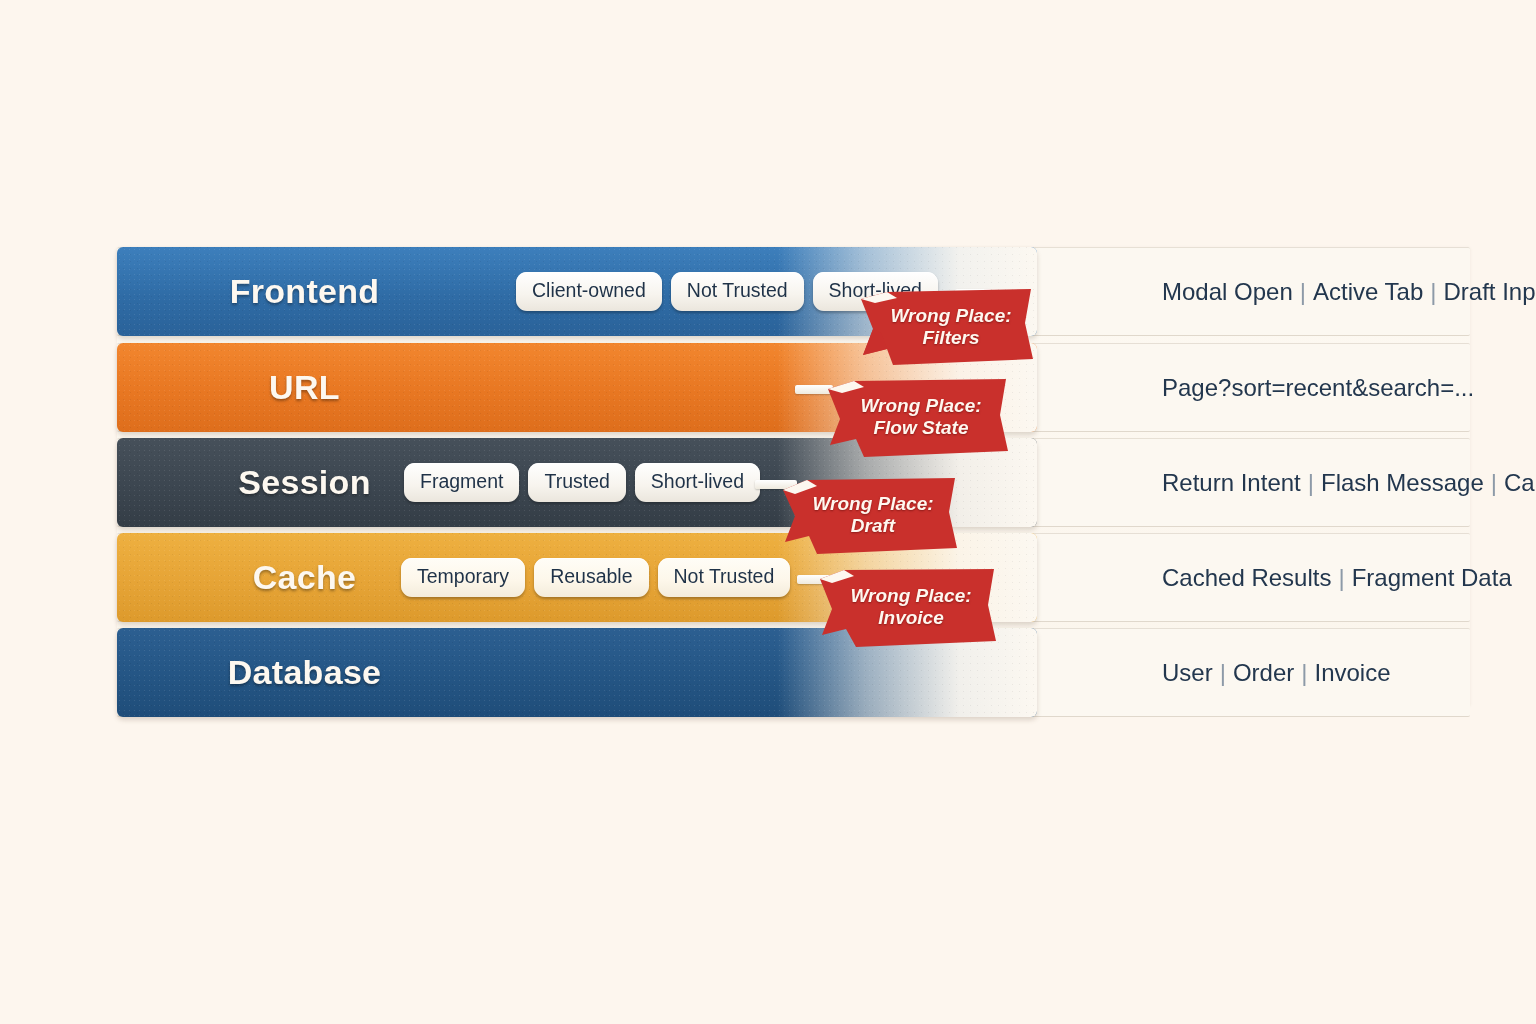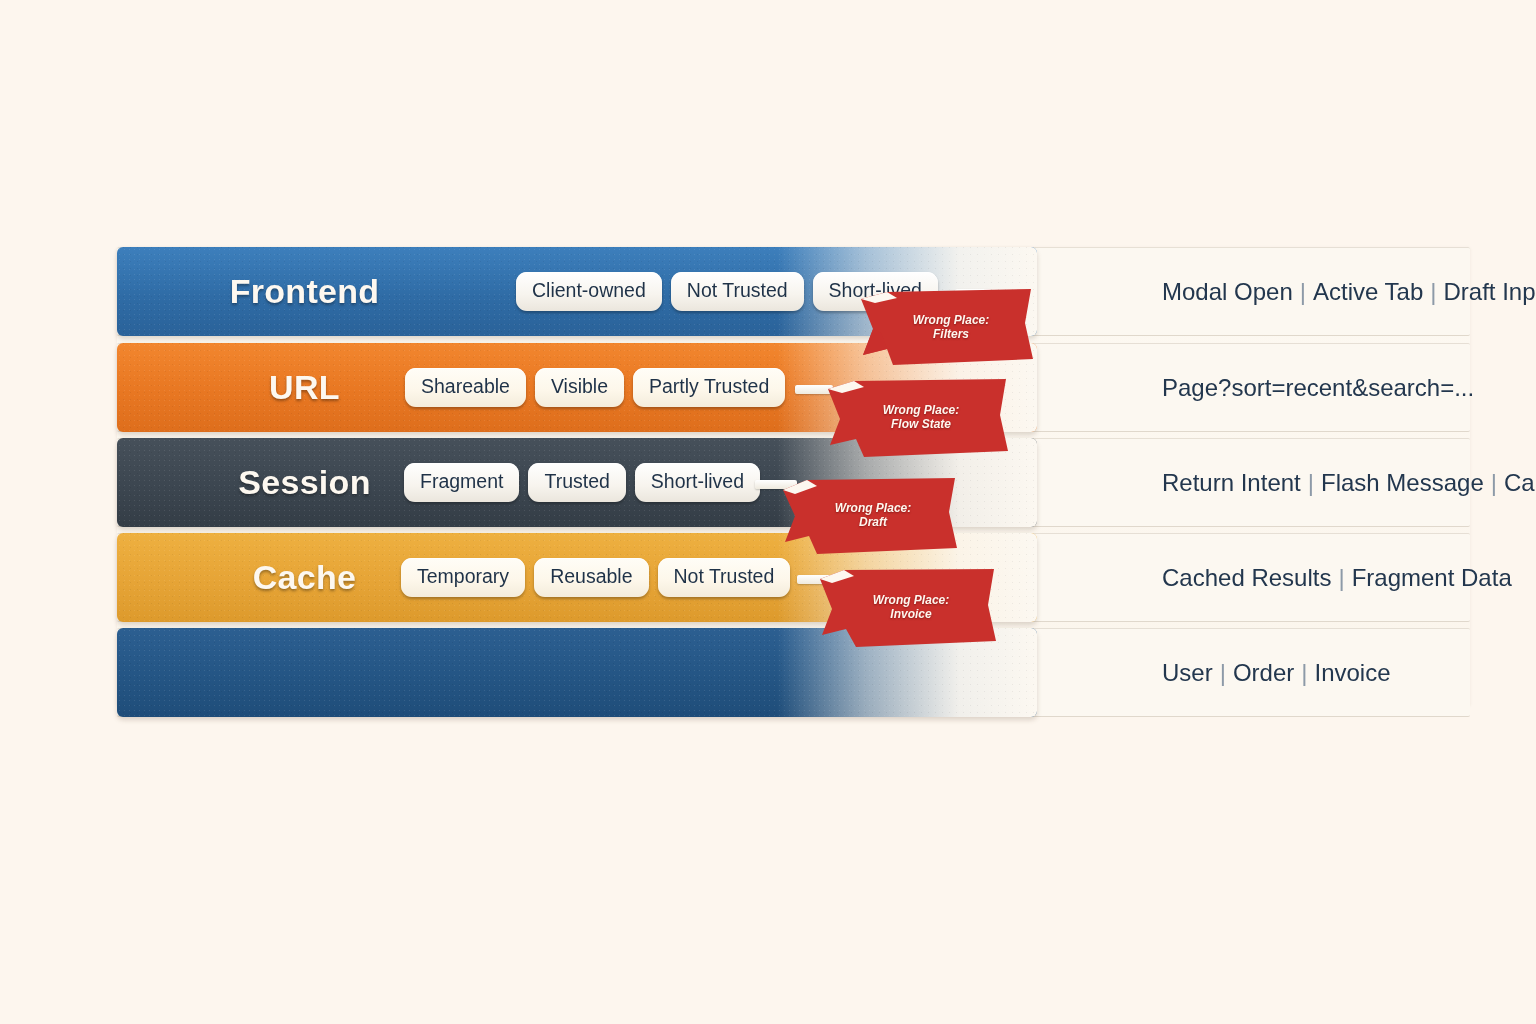--- a/index.html
+++ b/index.html
@@ -167,21 +167,21 @@
   }
   .flag svg { display:block; width:176px; height:76px; }
   .flag-text {
     position: absolute;
     inset: 0;
     display: flex;
     flex-direction: column;
     align-items: center;
     justify-content: center;
     color: #fff7ef;
-    font-size: 12px;
+    font-size: 19px;
     font-weight: bold;
     font-style: italic;
     line-height: 1.18;
     text-shadow: 0 1px 2px rgba(90,10,10,.55);
     padding-left: 12px;
     box-sizing: border-box;
     pointer-events: none;
   }
   .flag-text .l2 { font-style: italic; }
 
@@ -237,25 +237,20 @@
       <span>Draft Input</span>
     </div>
   </div>
 
   <div class="row row-1">
     <div class="row-strip"></div>
     <div class="bar c-url">
       <div class="bar-fade"></div>
     </div>
     <div class="layer-name">URL</div>
-    <div class="pills" style="left:288px;">
-      <span class="pill pill-warm">Shareable</span>
-      <span class="pill pill-warm">Visible</span>
-      <span class="pill pill-warm">Partly Trusted</span>
-    </div>
     <div class="connector" style="left:678px; top:42px; width:38px;"></div>
     <div class="flag" style="left:705px; top:34px; width:186px; height:80px;">
       <svg viewBox="0 0 186 80" style="width:186px;height:80px;" xmlns="http://www.w3.org/2000/svg">
         <path d="M6 12 L32 4 L184 2 L178 38 L186 74 L42 80 L34 62 L8 68 L18 42 Z" fill="#c9302c"></path>
         <path d="M6 12 L32 4 L42 10 L20 16 Z" fill="#fdf8f0"></path>
       </svg>
       <div class="flag-text">
         <span class="l1">Wrong Place:</span>
         <span class="l2">Flow State</span>
       </div>
@@ -323,20 +318,21 @@
       <span class="sep">|</span>
       <span>Fragment Data</span>
     </div>
   </div>
 
   <div class="row row-4">
     <div class="row-strip"></div>
     <div class="bar c-database">
       <div class="bar-fade"></div>
     </div>
+    <div class="layer-name">Database</div>
     <div class="examples">
       <span>User</span>
       <span class="sep">|</span>
       <span>Order</span>
       <span class="sep">|</span>
       <span>Invoice</span>
     </div>
   </div>
 </div>
 

